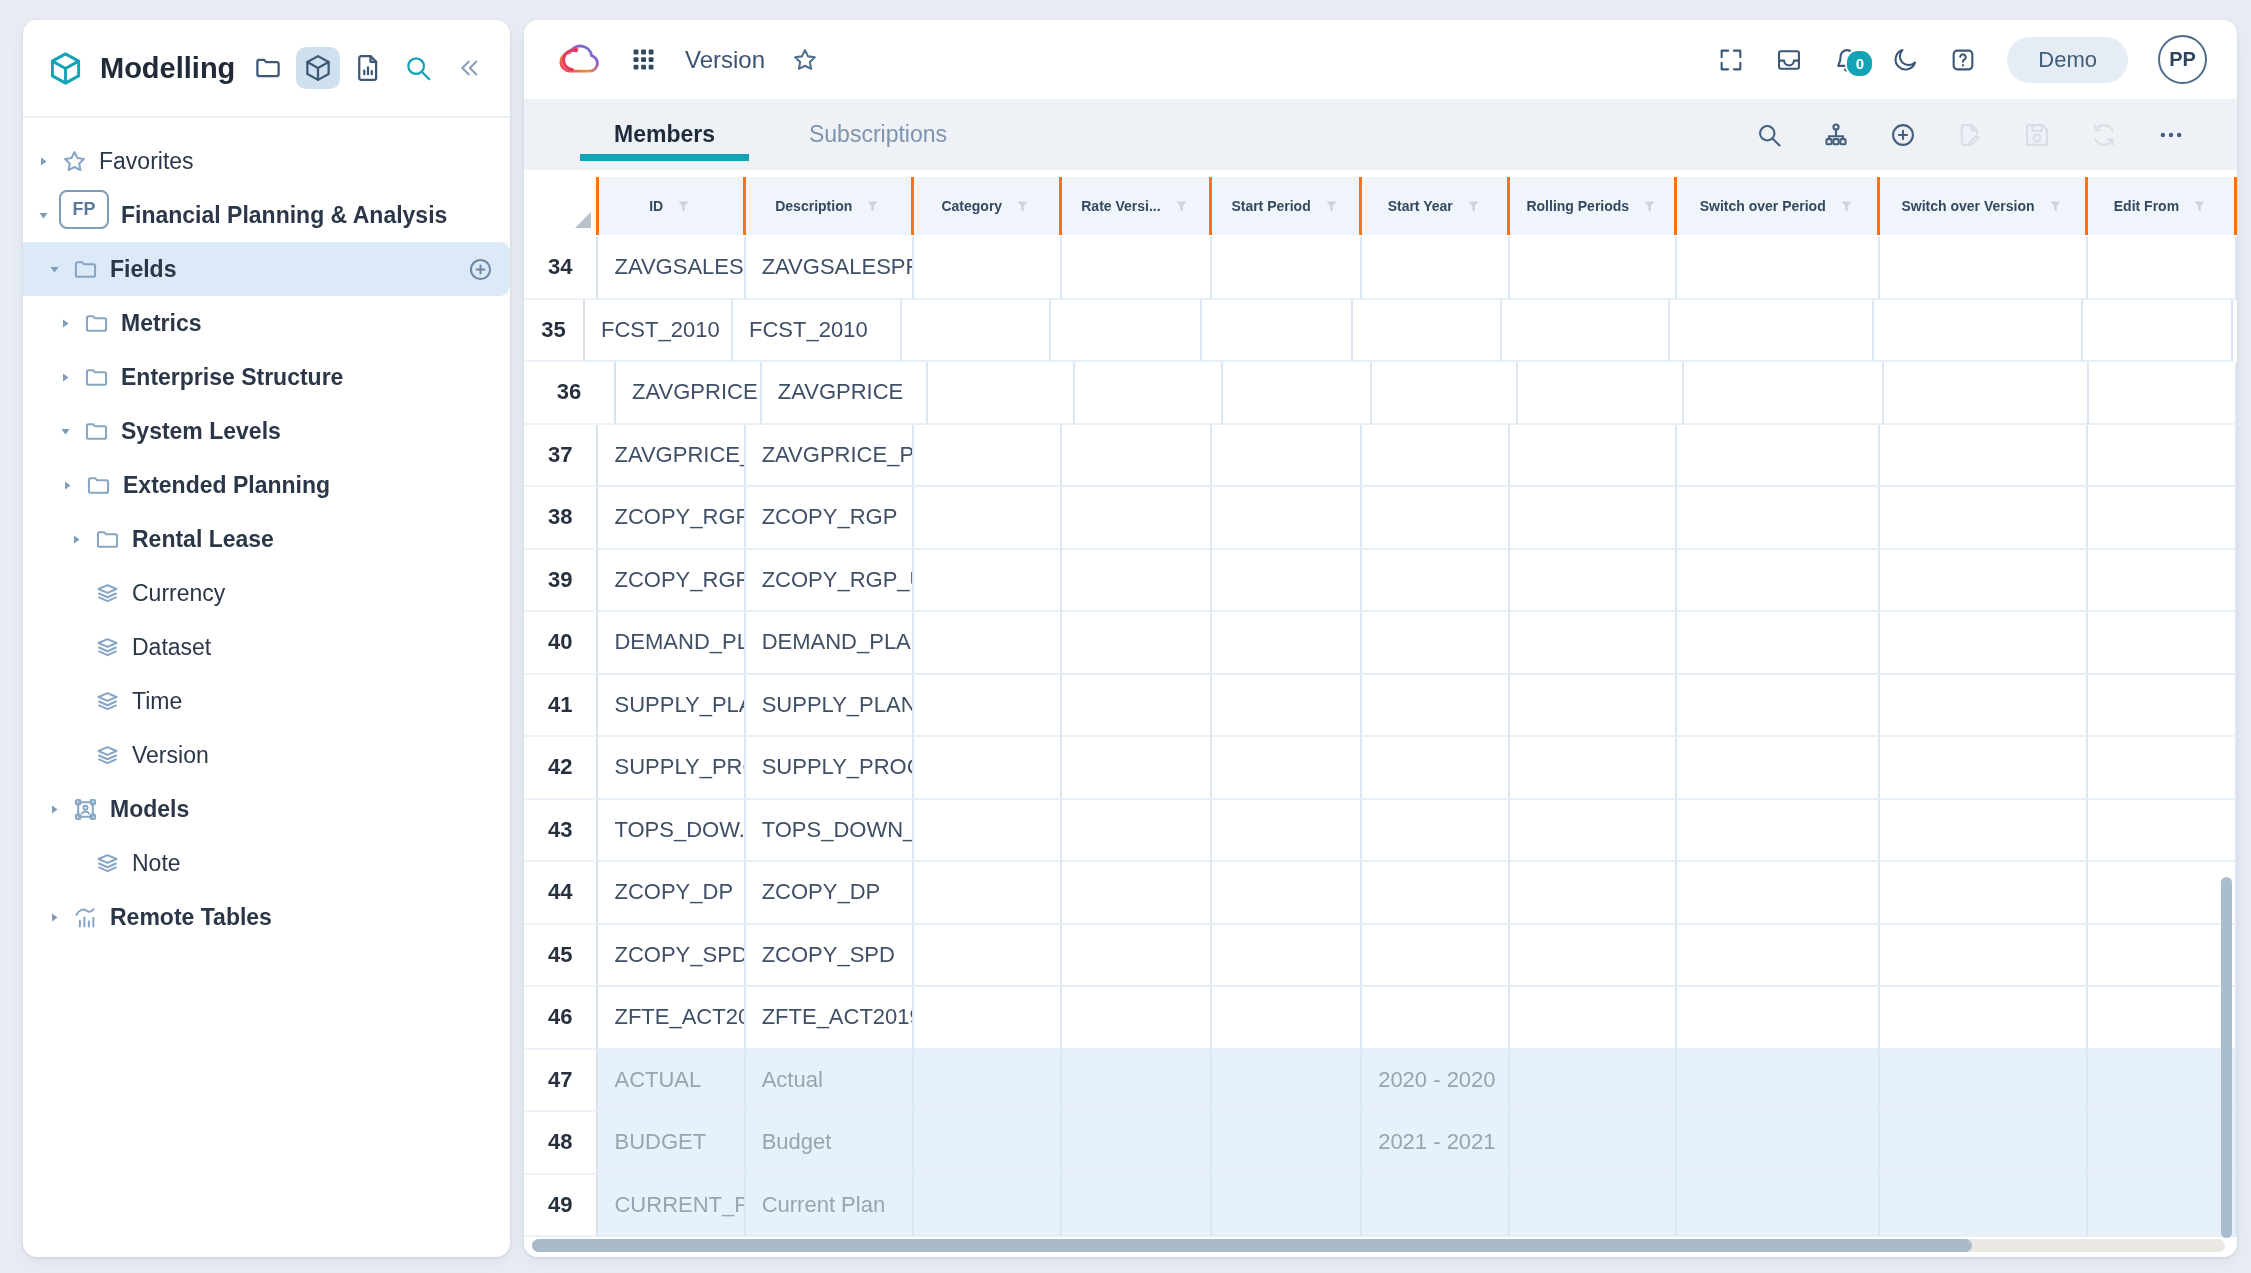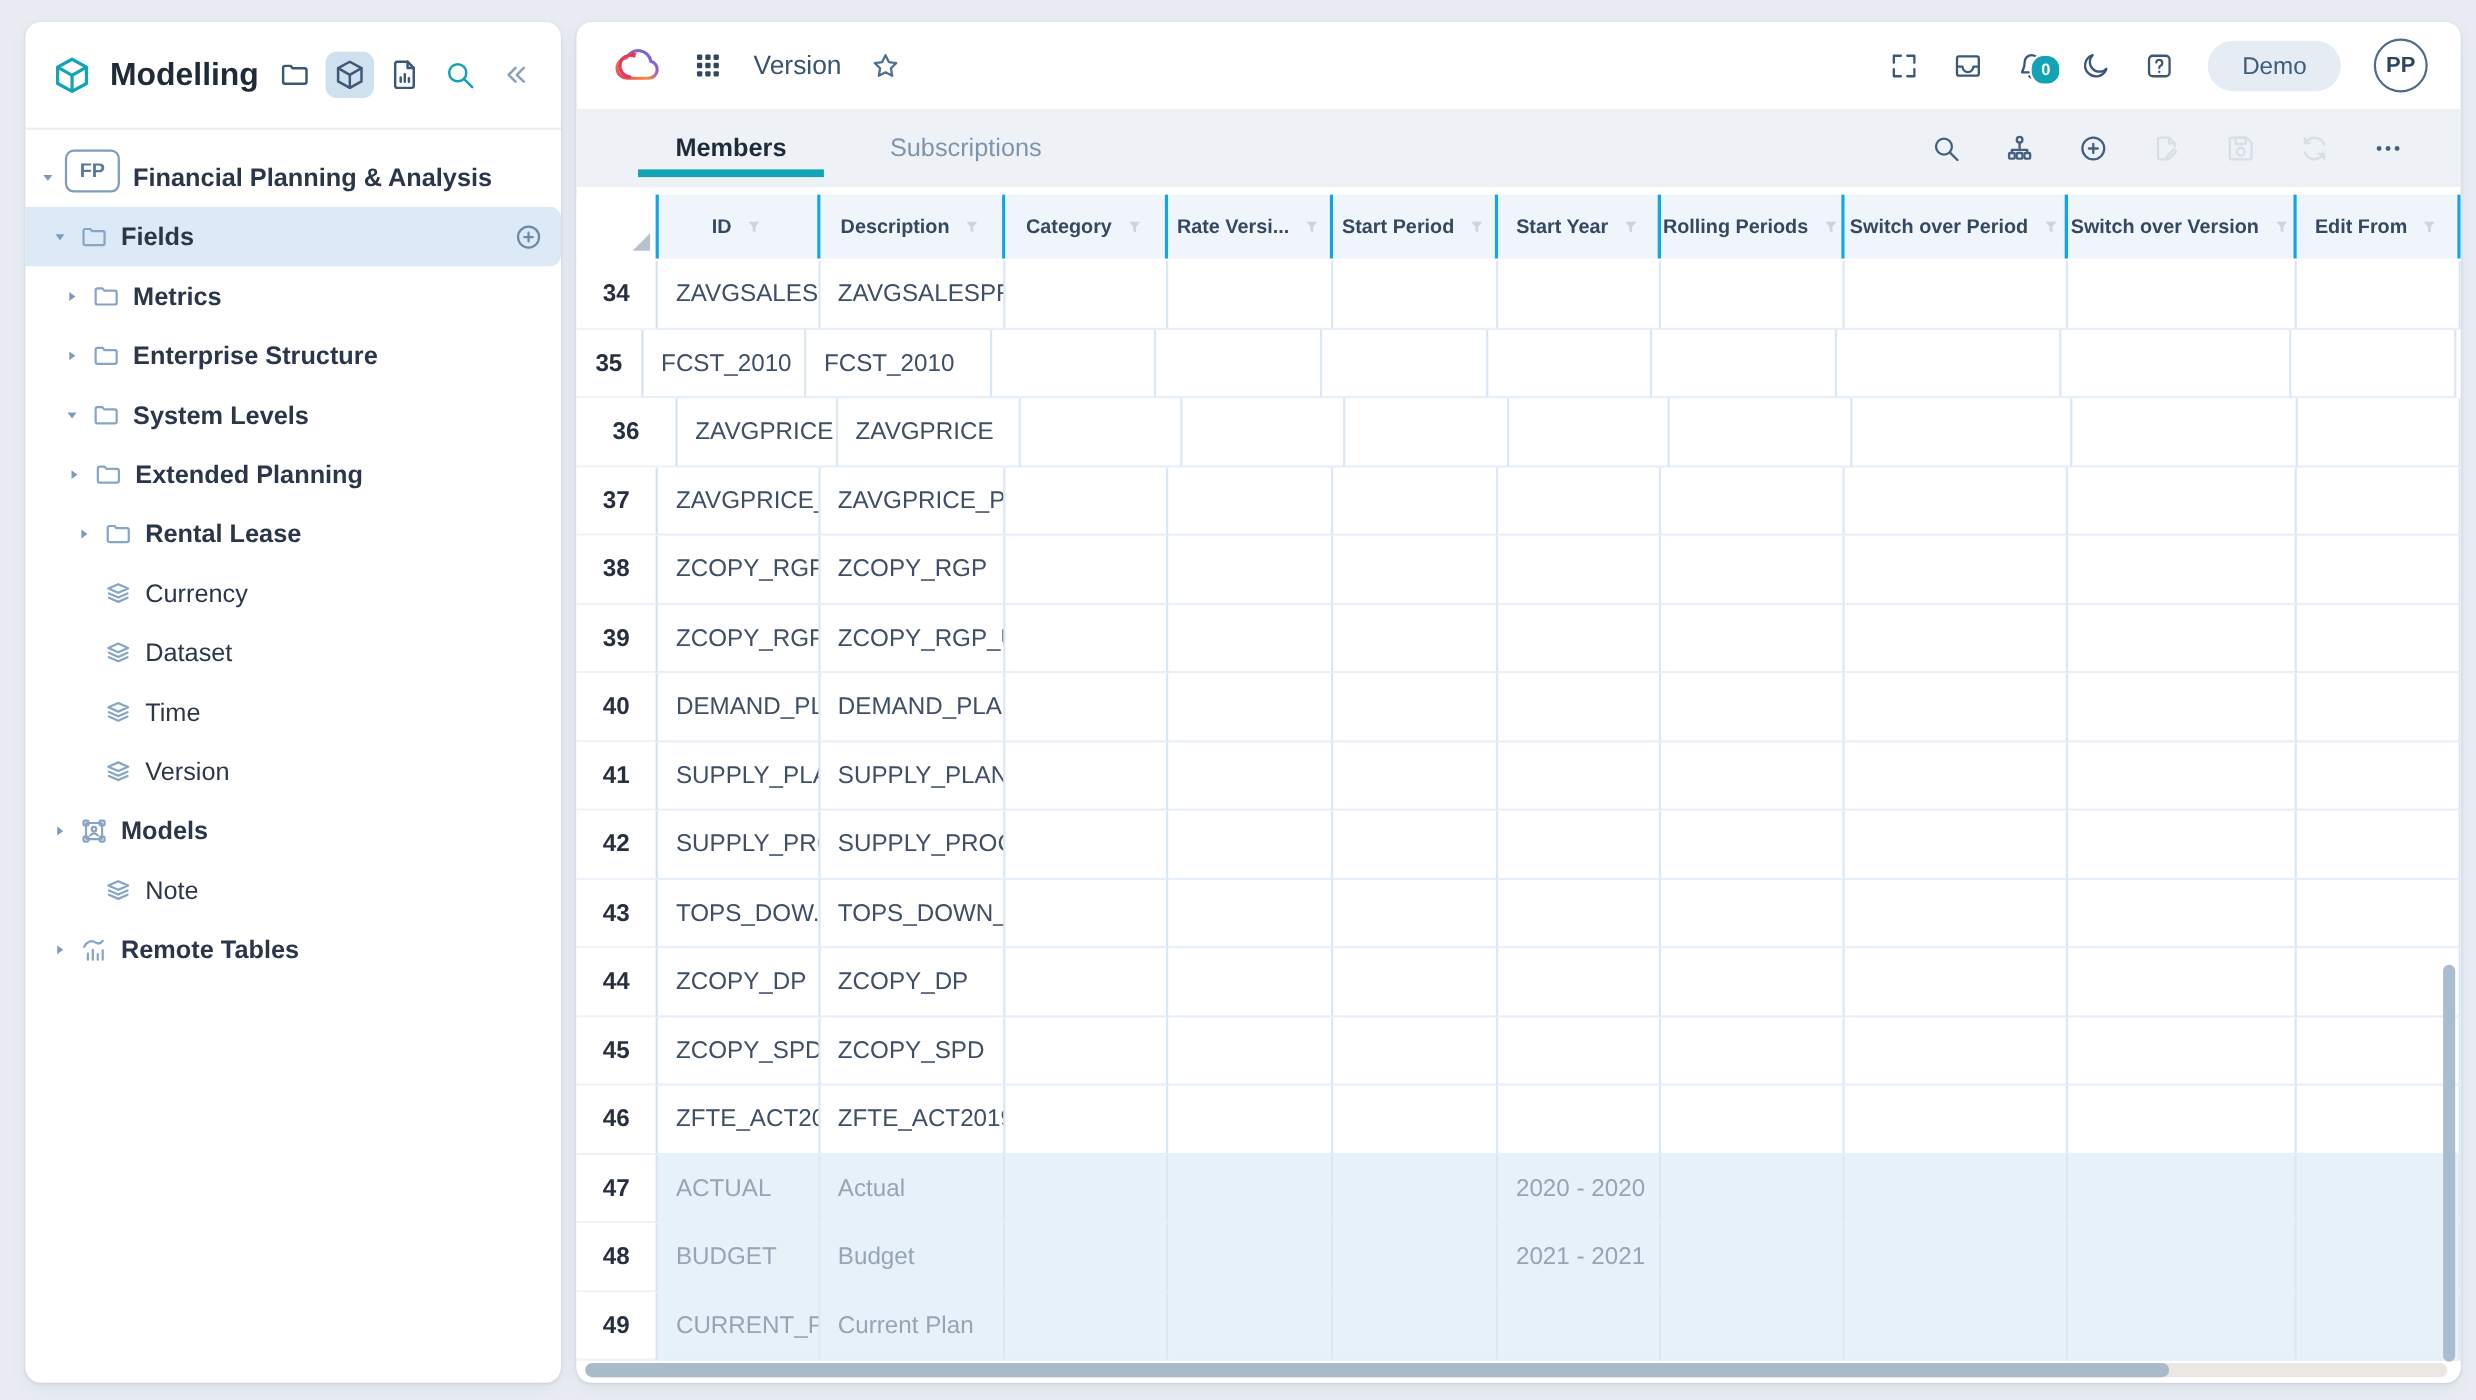--- a/index.html
+++ b/index.html
@@ -61,22 +61,22 @@
   .tab.active::after{content:'';position:absolute;left:0;right:0;bottom:9px;height:7px;
        background:var(--accent,#12a3b4)}
   .toolbar{margin-left:auto;display:flex;align-items:center;gap:39px;padding-right:8px}
   .tbtn{width:28px;height:28px;color:#44607e;cursor:pointer}
   .tbtn svg{width:100%;height:100%}
   .tbtn.disabled{color:#d7dee6;cursor:default}
   
   .grid{position:absolute;left:0;top:157px;right:0;bottom:0;background:#fff}
   .thead{display:flex;height:58px;margin-bottom:2px}
   .th{background:var(--table-header-bg,#eff5fb);display:flex;align-items:center;
-      justify-content:center;position:relative;font-size:18px;font-weight:600;
-      color:#34485f;border-right:3px solid #0ea5e9;box-sizing:border-box;
+      justify-content:center;position:relative;font-size:14px;font-weight:600;
+      color:#34485f;border-right:3px solid #f97316;box-sizing:border-box;
       white-space:nowrap;overflow:hidden;cursor:pointer}
   .th .funnel{width:17px;height:17px;color:#ced4da;margin-left:12px;flex:none}
   .th.corner{background:#fff;cursor:default}
   .th.corner::after{content:'';position:absolute;right:5px;bottom:7px;width:0;height:0;
       border-bottom:16px solid #b9c2cc;border-left:16px solid transparent}
   .tr{display:flex;height:62.5px}
   .td{display:flex;align-items:center;padding:0 16px;font-size:22px;color:#3f4f66;
       border-right:2px solid #dbe7f3;border-bottom:2px solid #e7f0f9;
       box-sizing:border-box;white-space:nowrap;overflow:hidden;cursor:default}
   .td.num{justify-content:center;padding:0;color:#27303f;font-weight:600;
@@ -127,20 +127,31 @@
           </svg>
         </span>
         <span class="sibtn dim">
           <svg viewBox="0 0 24 24" fill="none" stroke="currentColor" stroke-width="1.8" stroke-linecap="round" stroke-linejoin="round">
             <path d="M12.5 7l-5 5 5 5M18.5 7l-5 5 5 5"></path>
           </svg>
         </span>
       </span>
   </div>
   <div class="tree" id="tree">
+      <div class="titem" style="padding-left: 10px;">
+        <span class="caret">
+          <svg viewBox="0 0 24 24" fill="currentColor">
+            <path d="M8 5.5L16.8 12 8 18.5z"></path>
+          </svg>
+        </span>
+        <span class="ticon"><svg viewBox="0 0 24 24" fill="none" stroke="currentColor" stroke-width="1.8" stroke-linecap="round" stroke-linejoin="round">
+            <path d="M12 3.6l2.6 5.3 5.8.8-4.2 4.1 1 5.8-5.2-2.7-5.2 2.7 1-5.8-4.2-4.1 5.8-.8z"></path>
+          </svg></span>
+        <span>Favorites</span>
+      </div>
       <div class="titem bold" style="padding-left: 10px;">
         <span class="caret">
           <svg viewBox="0 0 24 24" fill="currentColor">
             <path d="M5.5 8h13L12 16.8z"></path>
           </svg>
         </span>
         <span class="fp-badge">FP</span>
         <span>Financial Planning &amp; Analysis</span>
       </div>
       <div class="titem sel bold" style="padding-left: 21px;">

